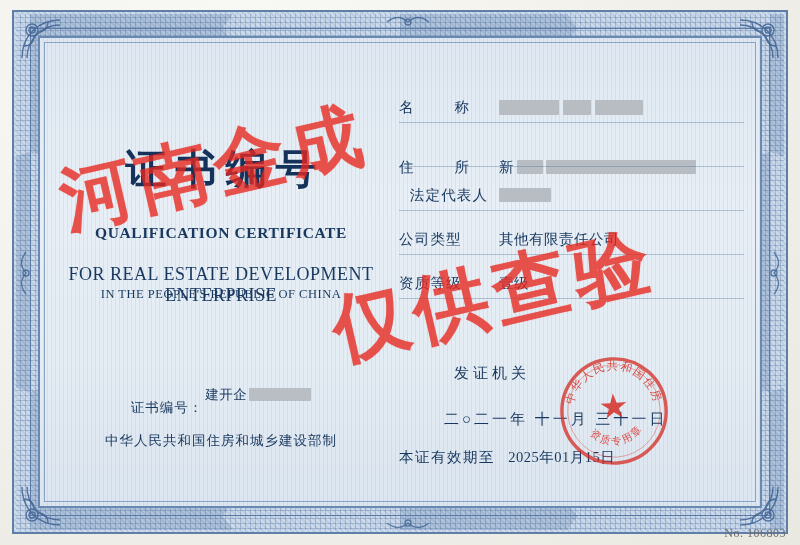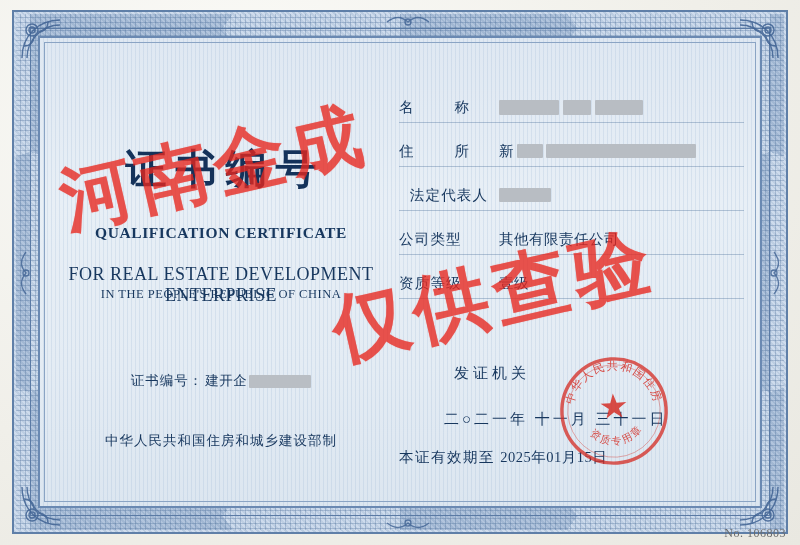--- a/index.html
+++ b/index.html
@@ -162,21 +162,21 @@
   .cert-no-row {
     position: absolute;
     left: 0; top: 330px; width: 330px;
     font-family: "Liberation Serif", serif;
     font-size: 13.5px;
     color: #17375e;
     display: flex;
     justify-content: center;
     align-items: center;
   }
-  .cert-no-label { letter-spacing: 1px; }
+  .cert-no-label { letter-spacing: 1px; margin-top: 27px; }
   .cert-no-value { margin-left: 2px; letter-spacing: .5px; }
   .cert-no-redact {
     display: inline-block;
     width: 62px; height: 13px;
     background: #b9bec4;
     margin-left: 2px;
     vertical-align: middle;
     border-radius: 1px;
   }
   .issuer-foot {
@@ -258,21 +258,21 @@
     color: #17375e;
   }
   .valid-row {
     position: absolute;
     left: 0; top: 406px;
     font-family: "Liberation Serif", serif;
     font-size: 14.5px;
     letter-spacing: 1.5px;
     color: #17375e;
   }
-  .valid-date { letter-spacing: .5px; }
+  .valid-date { letter-spacing: .5px; margin-left: 8px; }
 
   
   .seal {
     position: absolute;
     left: 555px; top: 352px;
     width: 118px; height: 118px;
     opacity: .82;
     transform: rotate(-4deg);
   }
   .seal svg { width: 100%; height: 100%; display:block; }
@@ -433,21 +433,21 @@
       <div class="field-row" style="top:52px;">
         <span class="field-label">名　　称</span>
         <span class="field-value">
           <span class="redact r1"></span>
           <span class="redact r2"></span>
           <span class="redact r3"></span>
         </span>
       </div>
       <div class="r-line" style="top:80px;"></div>
 
-      <div class="field-row" style="top:96px;align-items:center;">
+      <div class="field-row" style="top:112px;align-items:center;">
         <span class="field-label">住　　所</span>
         <span class="field-value">
           <span>新</span>
           <span class="redact rs1" style="margin-left:3px;"></span>
           <span class="redact rs2"></span>
         </span>
       </div>
       <div class="r-line" style="top:124px;"></div>
 
       <div class="field-row" style="top:140px;text-align:center;">

